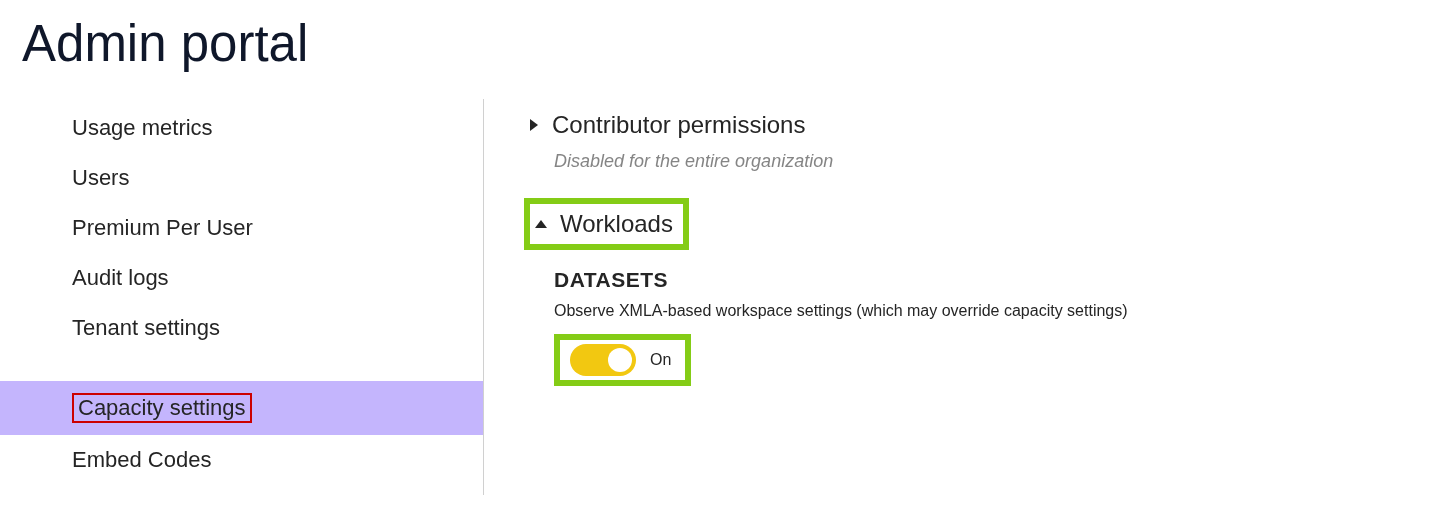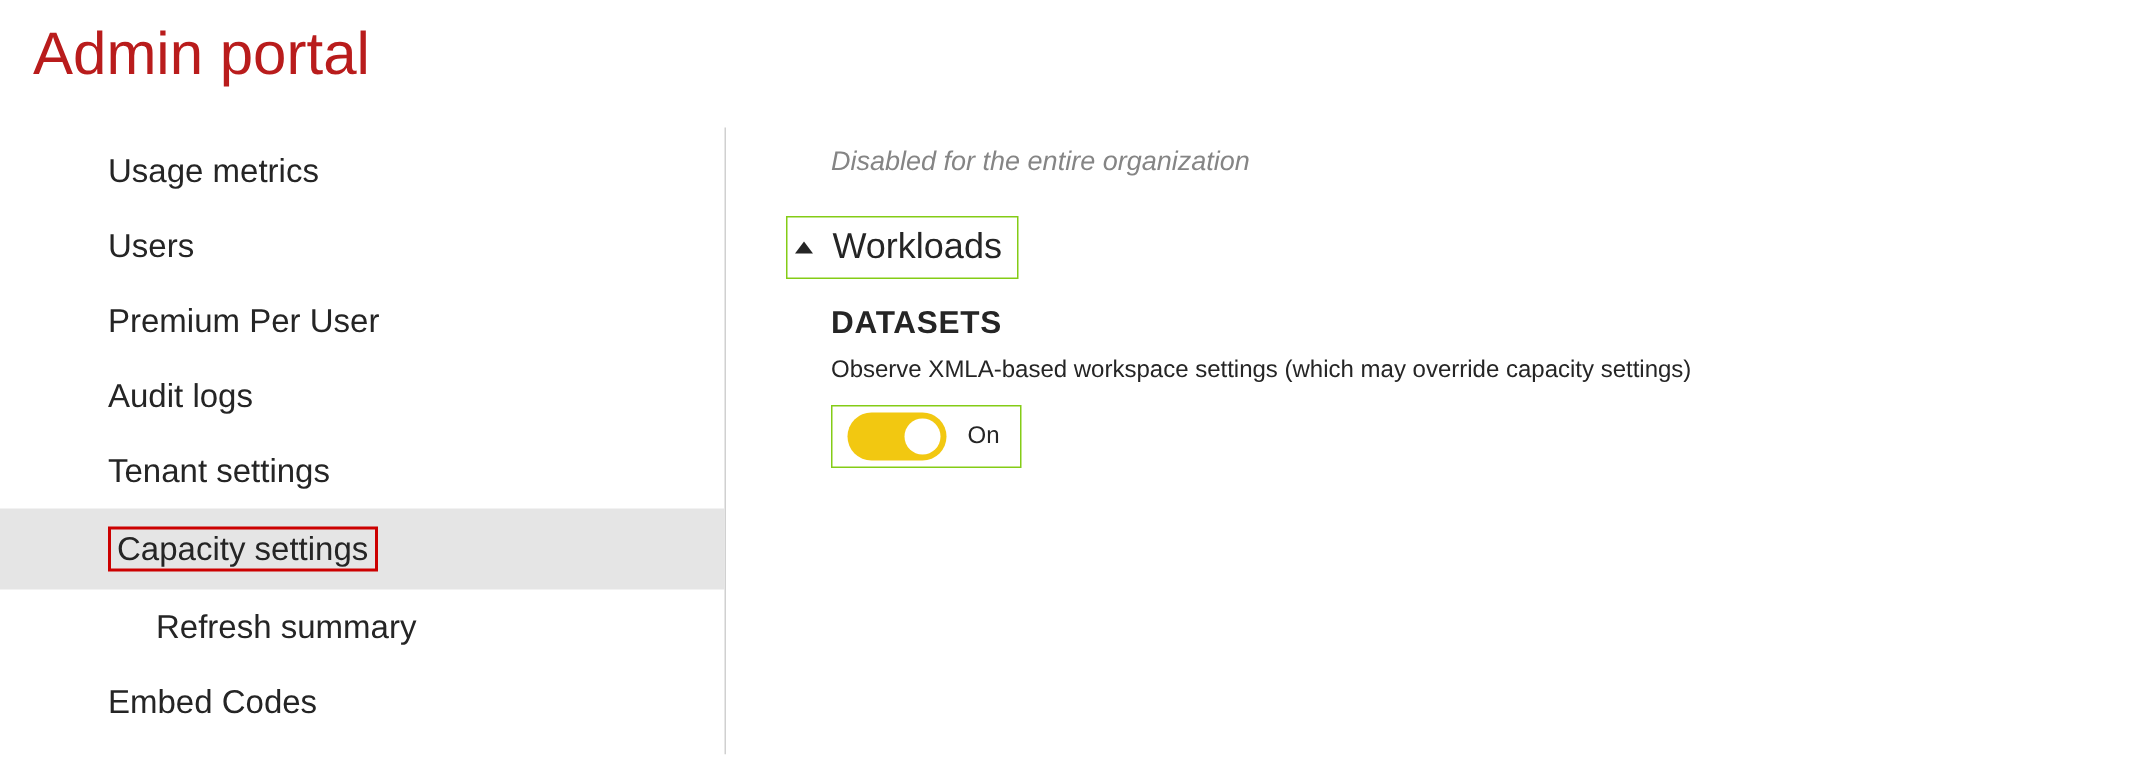--- a/index.html
+++ b/index.html
@@ -3,43 +3,44 @@
   <meta charset="utf-8">
   <style>
     * { box-sizing: border-box; margin: 0; padding: 0; }
     body {
       font-family: "Segoe UI", -apple-system, sans-serif;
       color: #252525;
       background: #fff;
       width: 1429px;
     }
     .page-title {
-      font-size: 40px;
+      font-size: 51px;
       font-weight: 300;
-      color: #b91c1c;
+      color: #0f172a;
       padding: 14px 0 0 22px;
     }
     .layout {
       display: flex;
       margin-top: 26px;
     }
     .sidebar {
       width: 484px;
       border-right: 1px solid #d0d0d0;
       padding-top: 4px;
       padding-bottom: 10px;
     }
     .sidebar-item {
       padding: 12px 0 12px 72px;
       font-size: 22px;
       color: #252525;
       cursor: pointer;
     }
     .sidebar-item.selected {
-      background: #e5e5e5;
+      background: #c4b5fd;
+      margin-top: 28px;
     }
     .sidebar-item.sub {
       padding-left: 104px;
     }
     .main {
       flex: 1;
       padding: 6px 20px 10px 40px;
     }
     .section {
       margin-bottom: 26px;
@@ -108,21 +109,21 @@
     }
     .caret {
       display: inline-block;
     }
     .caret svg { display: block; }
     .highlight {
       border: 2px solid #cc0000;
       display: inline-block;
     }
     .highlight-wrap-block {
-      border: 1px solid #84cc16;
+      border: 6px solid #84cc16;
     }
   </style>
 </head>
 <body>
 
 <h1 class="page-title">Admin portal</h1>
 
 <div class="layout">
 
   <nav class="sidebar">
@@ -139,31 +140,36 @@
       <span>Audit logs</span>
     </div>
     <div class="sidebar-item">
       <span>Tenant settings</span>
     </div>
     <div class="sidebar-item selected">
       <span class="highlight" style="padding:0 4px;">
         <span>Capacity settings</span>
       </span>
     </div>
-    <div class="sidebar-item sub">
-      <span>Refresh summary</span>
-    </div>
     <div class="sidebar-item">
       <span>Embed Codes</span>
     </div>
   </nav>
 
   <main class="main">
 
     <div class="section">
+      <div class="section-header">
+        <span class="caret">
+          <svg width="12" height="14" viewBox="0 0 12 14">
+              <polygon points="2,1 10,7 2,13" fill="#252525"></polygon>
+            </svg>
+        </span>
+        <span class="section-label">Contributor permissions</span>
+      </div>
       <div class="section-status">Disabled for the entire organization</div>
     </div>
 
 
     <div class="section">
       <div style="display:inline-block;">
         <div class="section-header highlight-wrap-block" style="padding-right:10px;">
           <span class="caret">
             <svg width="14" height="12" viewBox="0 0 14 12">
                 <polygon points="1,10 13,10 7,2" fill="#252525"></polygon>

